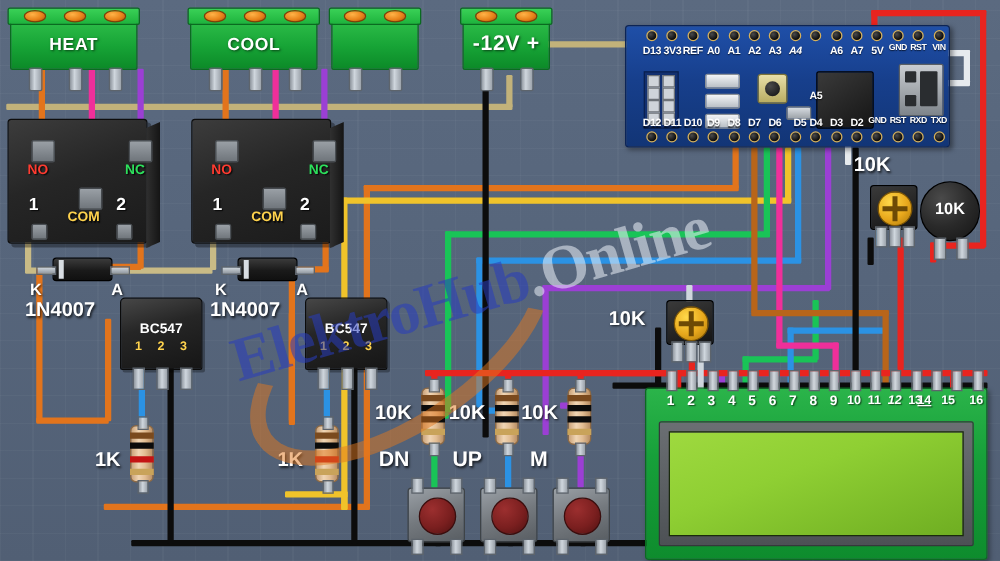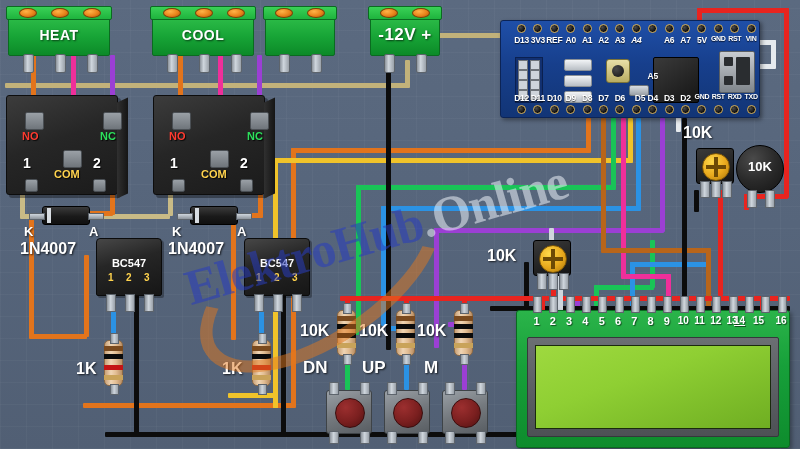--- a/index.html
+++ b/index.html
@@ -583,21 +583,21 @@
       <div class="num" style="left: 25.3px; width: 21px;">2</div>
       <div class="num" style="left: 41.6px; width: 21px;">3</div>
       <div class="num" style="left: 57.9px; width: 21px;">4</div>
       <div class="num" style="left: 74.2px; width: 21px;">5</div>
       <div class="num" style="left: 90.5px; width: 21px;">6</div>
       <div class="num" style="left: 106.8px; width: 21px;">7</div>
       <div class="num" style="left: 123.1px; width: 21px;">8</div>
       <div class="num" style="left: 139.4px; width: 21px;">9</div>
       <div class="num" style="left: 155.7px; width: 21px; font-size: 10px;">10</div>
       <div class="num" style="left: 172px; width: 21px; font-size: 10px;">11</div>
-      <div class="num" style="left: 188.3px; width: 21px; font-size: 10px;">12</div>
+      <div class="num" style="left: 188.3px; width: 21px; font-size: 10px; font-style: italic;">12</div>
       <div class="num" style="left: 204.6px; width: 21px; font-size: 10px;">13</div>
       <div class="num" style="left: 212px; width: 21px; font-size: 10px; text-decoration: underline;">14</div>
       <div class="num" style="left: 231px; width: 21px; font-size: 10px;">15</div>
       <div class="num" style="left: 253.5px; width: 21px; font-size: 10px;">16</div>
     </div>
 
   <div id="wm">
     <div class="sw"></div>
     <div class="txt">
       <span class="b">Elektro</span><span class="b">Hub</span><span class="g">.Online</span>

